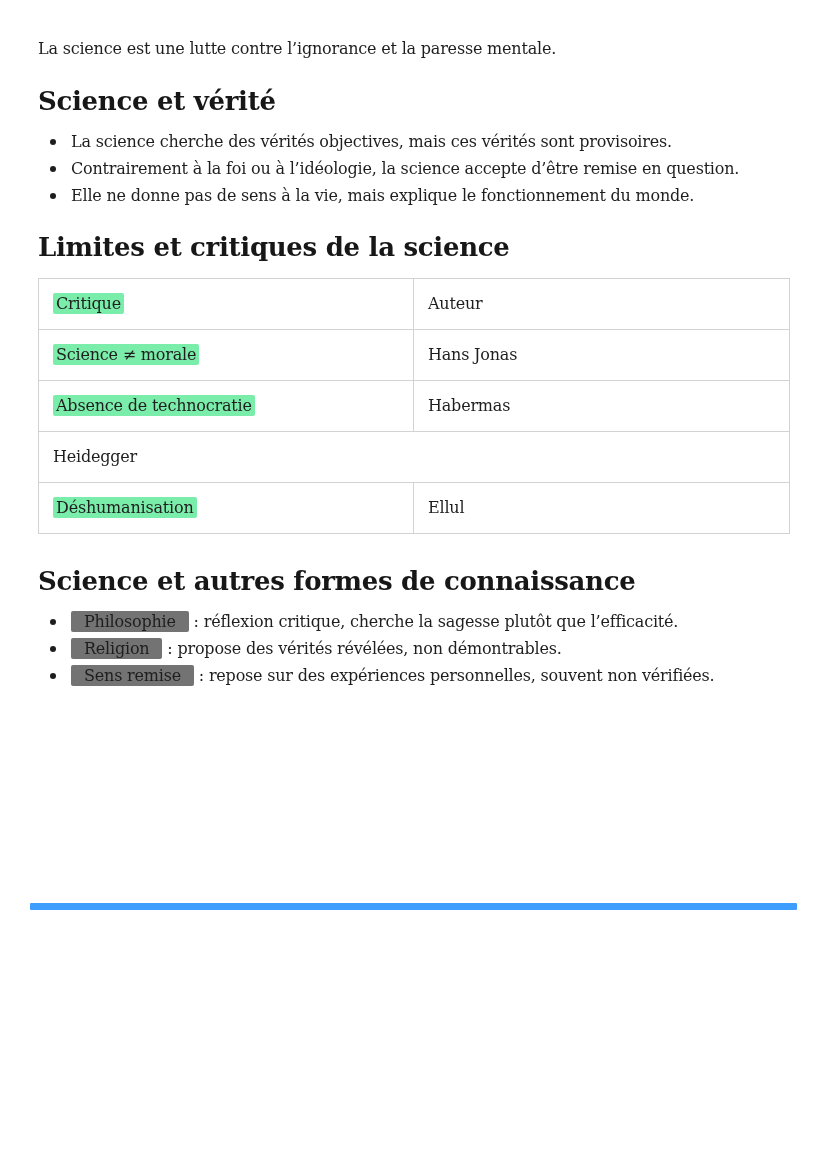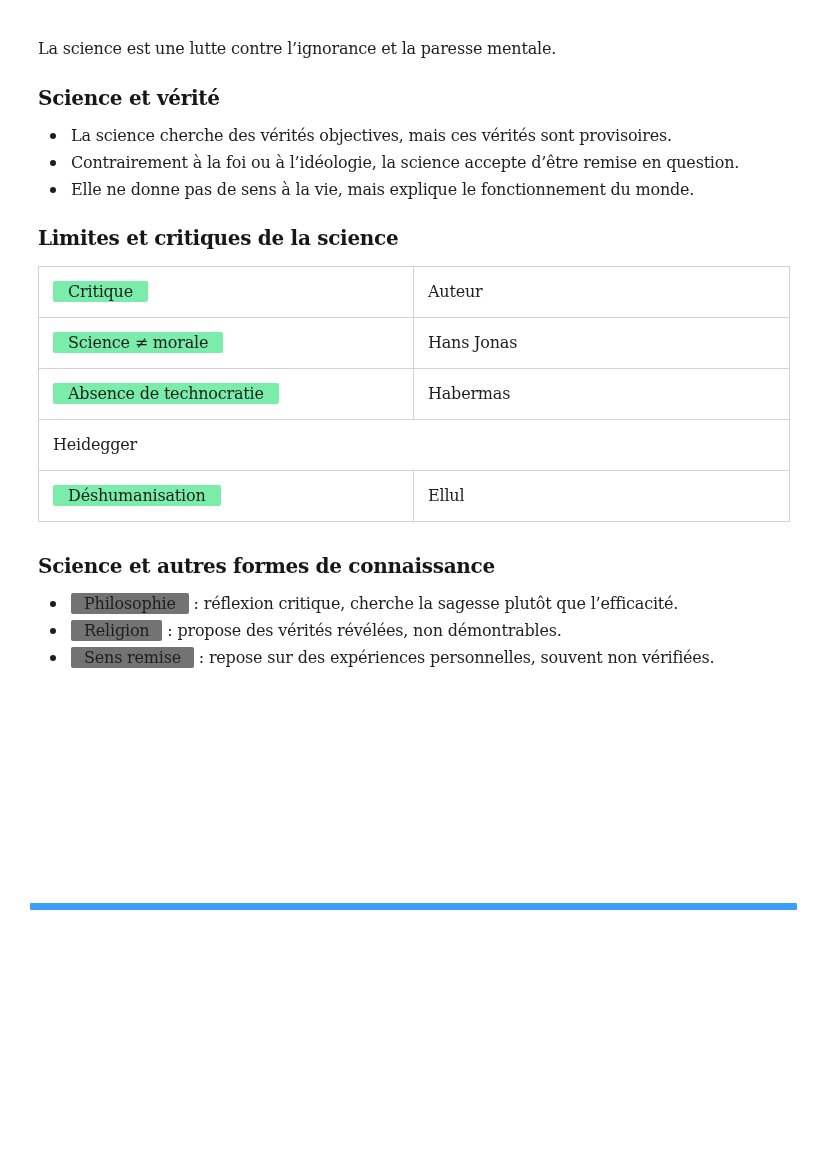--- a/index.html
+++ b/index.html
@@ -14,21 +14,21 @@
     position: relative;
     width: 828px; height: 910px;
     padding: 38px 38px 0 38px;
   }
   .intro {
     font-size: 16px;
     line-height: 22px;
     letter-spacing: -0.2px;
   }
   h2.section-title {
-    font-size: 20px;
+    font-size: 26px;
     font-weight: 600;
     letter-spacing: -0.3px;
     margin-top: 26px;
     margin-bottom: 16px;
     color: #171717;
   }
   ul.bullets {
     list-style: none;
     margin: 8px 0 2px 0;
   }
@@ -63,21 +63,21 @@
     line-height: 20px;
     letter-spacing: -0.2px;
   }
   .td-left {
     width: 50%;
     border-right: 1px solid #d3d3d3;
   }
   .td-right { width: 50%; }
   .hl-strong {
     background: #7bedaa;
-    padding: 1px 15px;
+    padding: 1px 3px;
     border-radius: 2px;
   }
   .hl-light {
     background: #737373;
     padding: 1px 13px;
     border-radius: 2px;
   }
   .cursor-bar {
     position: absolute;
     left: 30px;

